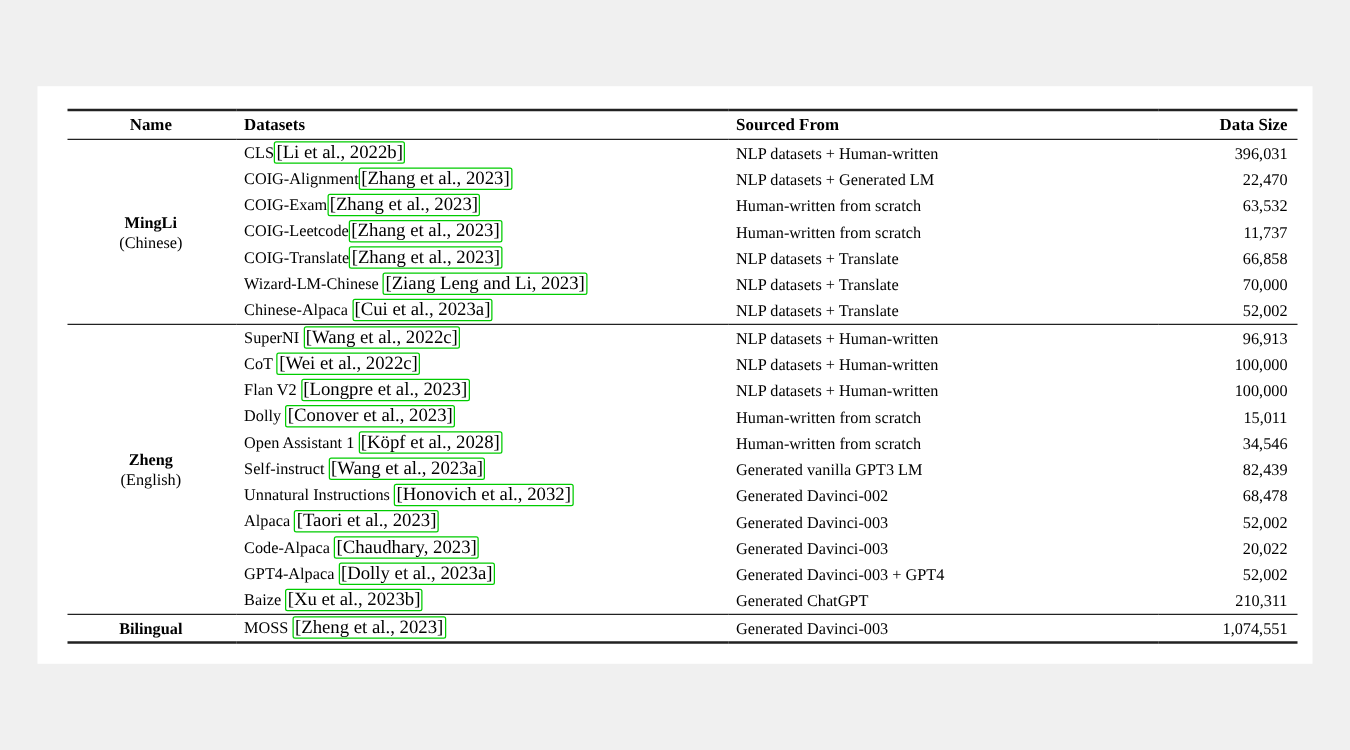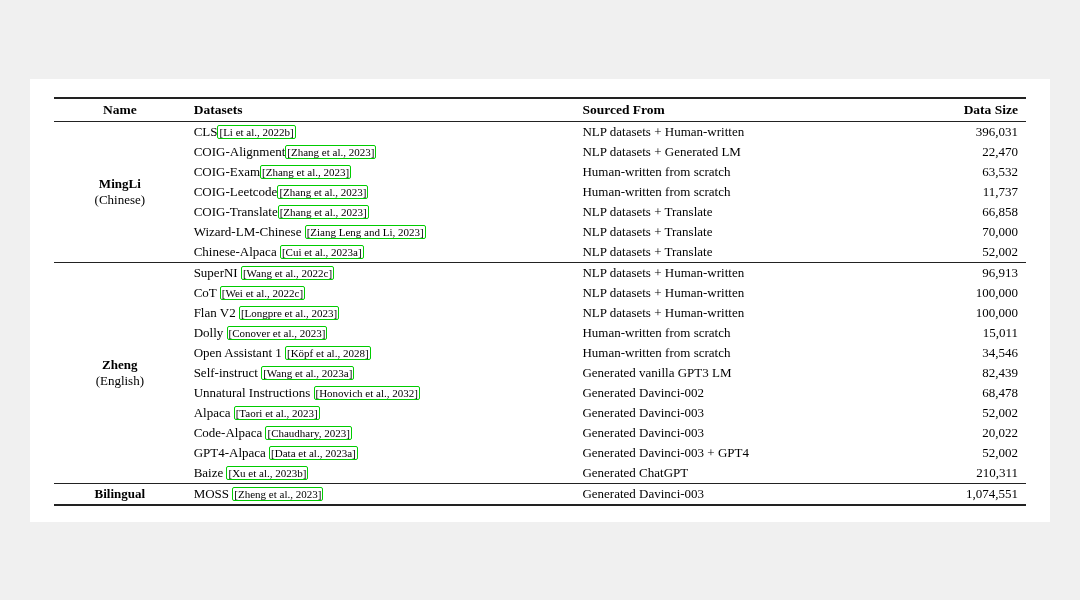--- a/index.html
+++ b/index.html
@@ -8,21 +8,21 @@
       display: flex;
       justify-content: center;
       align-items: center;
       width: 1080px;
       height: 600px;
       font-family: 'Times New Roman', Times, serif;
       font-size: 13px;
     }
     .container {
       background: #ffffff;
-      padding: 18px 24px 16px 24px;
+      padding: 18px 12px 16px 24px;
       width: 1020px;
     }
     table {
       width: 100%;
       border-collapse: collapse;
       border-top: 2px solid #222;
       border-bottom: 2px solid #222;
     }
     thead tr {
       border-bottom: 1.5px solid #222;
@@ -57,21 +57,21 @@
       margin-top: 6px;
       text-align: center;
       color: #111;
     }
     .cite {
       display: inline;
       border: 1.5px solid #00cc00;
       border-radius: 2px;
       padding: 0 1px;
       color: inherit;
-      font-size: 11px;
+      font-size: 15px;
     }
     tr.border-top td, tr.border-top th {
       border-top: 1.5px solid #222;
     }
     .bilingual-row td {
       border-top: 1.5px solid #222;
     }
   </style>
 </head>
 <body>
@@ -163,21 +163,21 @@
           <td class="col-datasets"><span>Alpaca <span class="cite">[Taori et al., 2023]</span></span></td>
           <td class="col-source">Generated Davinci-003</td>
           <td class="col-size">52,002</td>
         </tr>
         <tr>
           <td class="col-datasets"><span>Code-Alpaca <span class="cite">[Chaudhary, 2023]</span></span></td>
           <td class="col-source">Generated Davinci-003</td>
           <td class="col-size">20,022</td>
         </tr>
         <tr>
-          <td class="col-datasets"><span>GPT4-Alpaca <span class="cite">[Data et al., 2023a]</span></span></td>
+          <td class="col-datasets"><span>GPT4-Alpaca <span class="cite">[Dolly et al., 2023a]</span></span></td>
           <td class="col-source">Generated Davinci-003 + GPT4</td>
           <td class="col-size">52,002</td>
         </tr>
         <tr>
           <td class="col-datasets"><span>Baize <span class="cite">[Xu et al., 2023b]</span></span></td>
           <td class="col-source">Generated ChatGPT</td>
           <td class="col-size">210,311</td>
         </tr>
         <tr class="bilingual-row">
           <td class="col-name row-group-name"><strong>Bilingual</strong></td>

